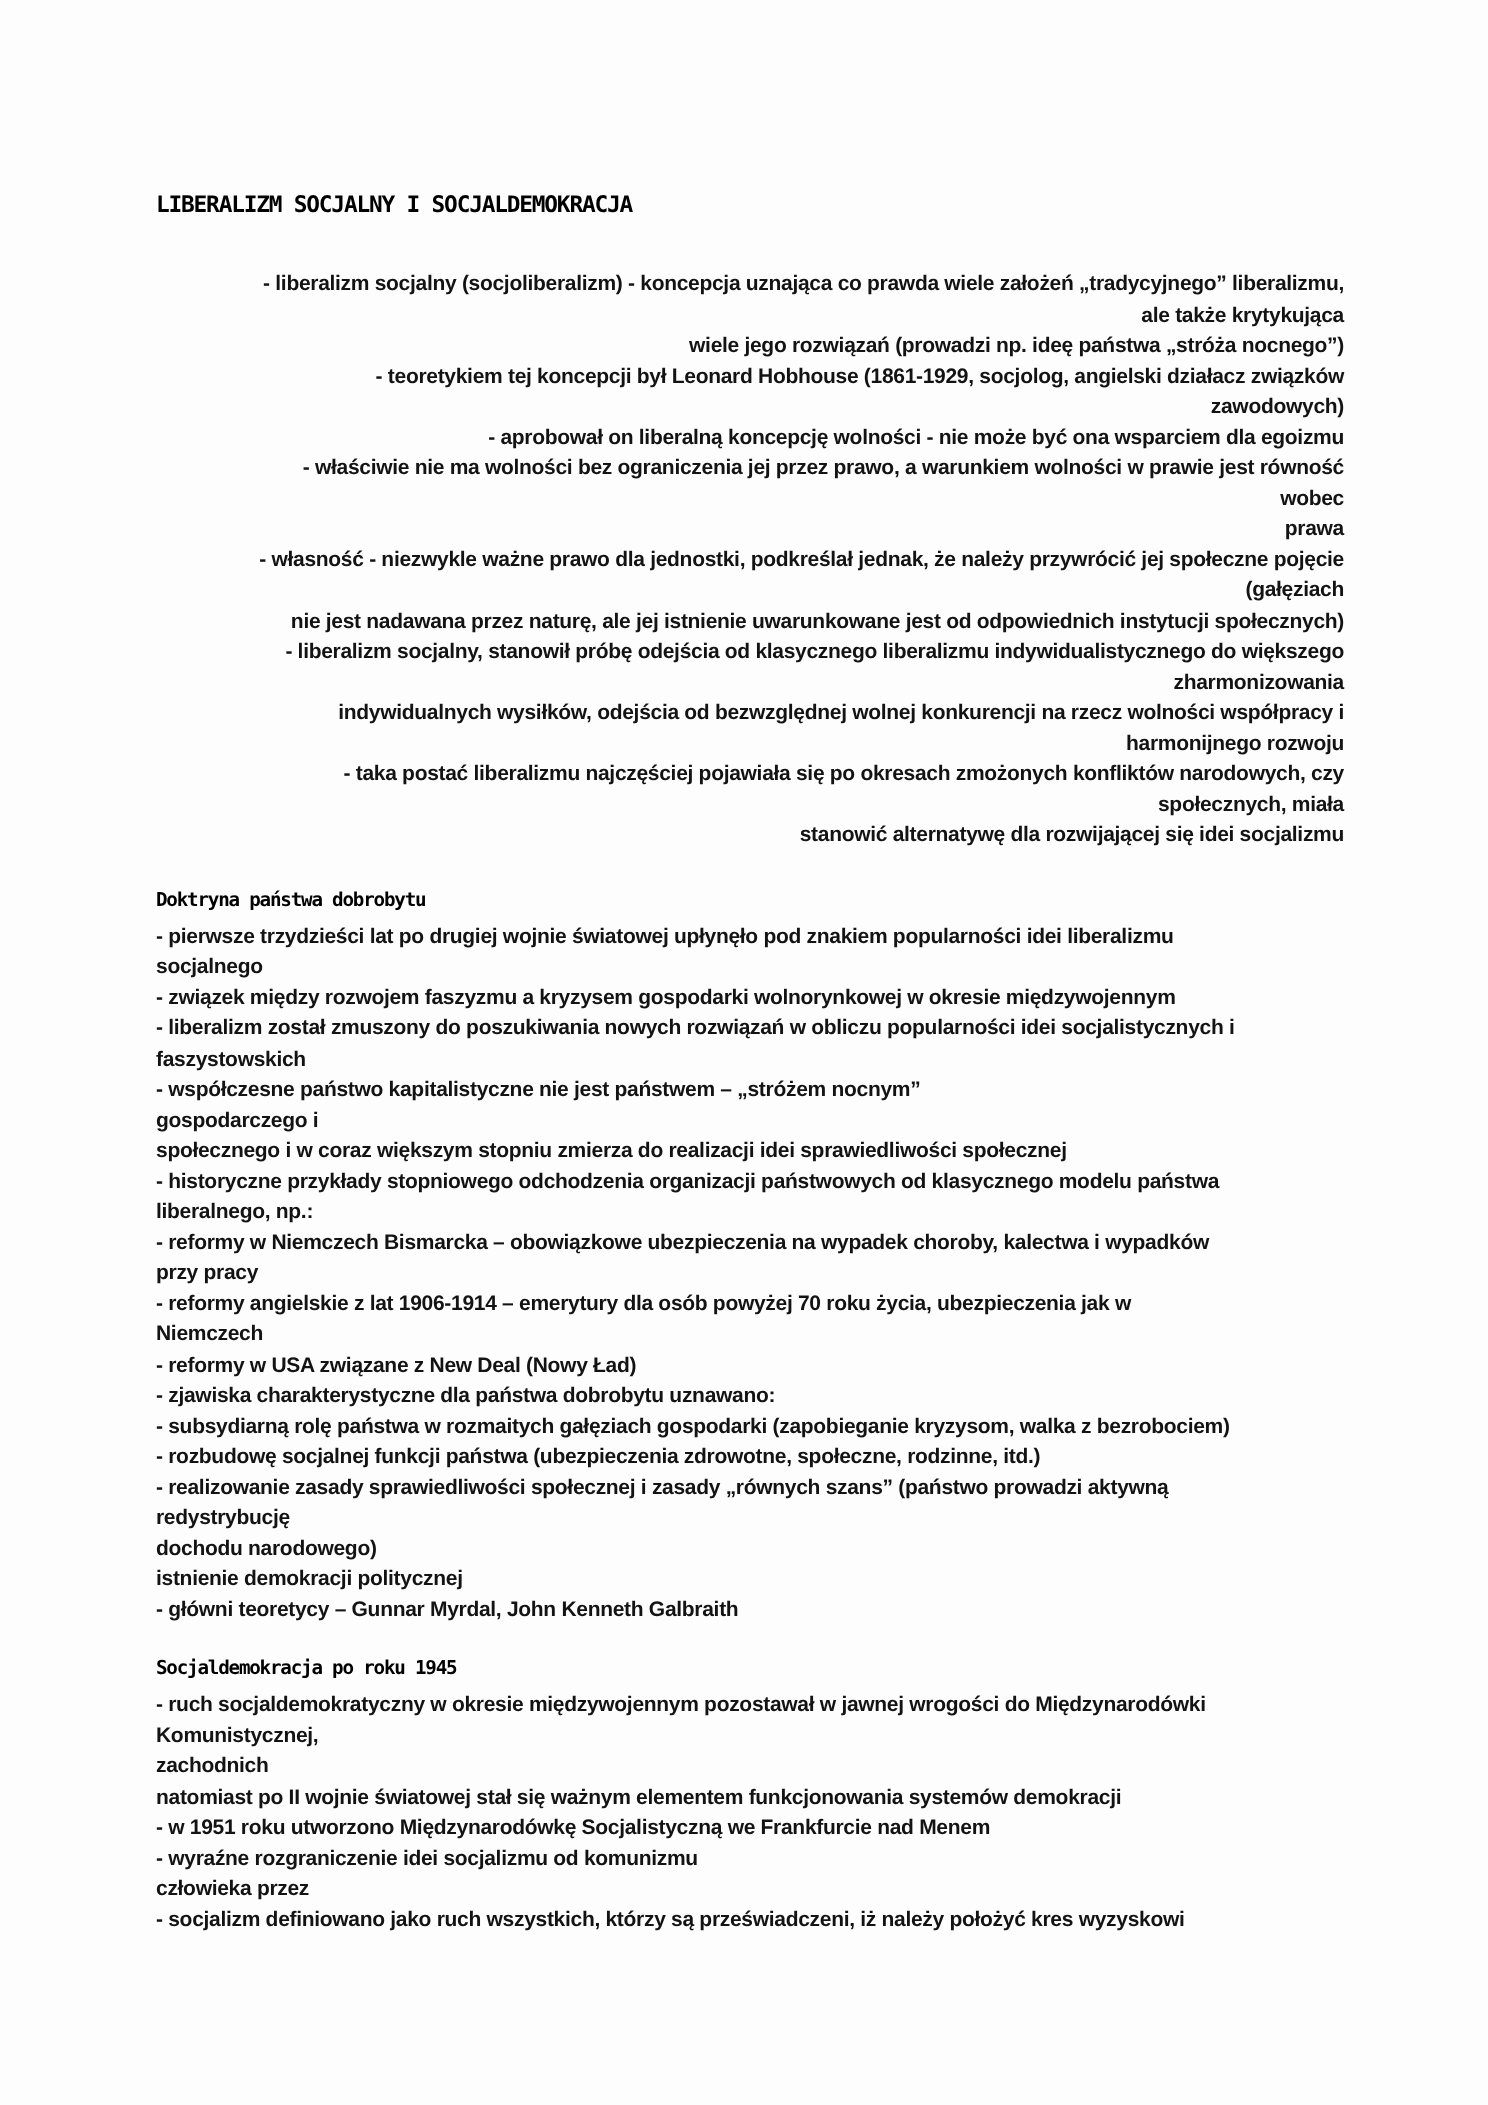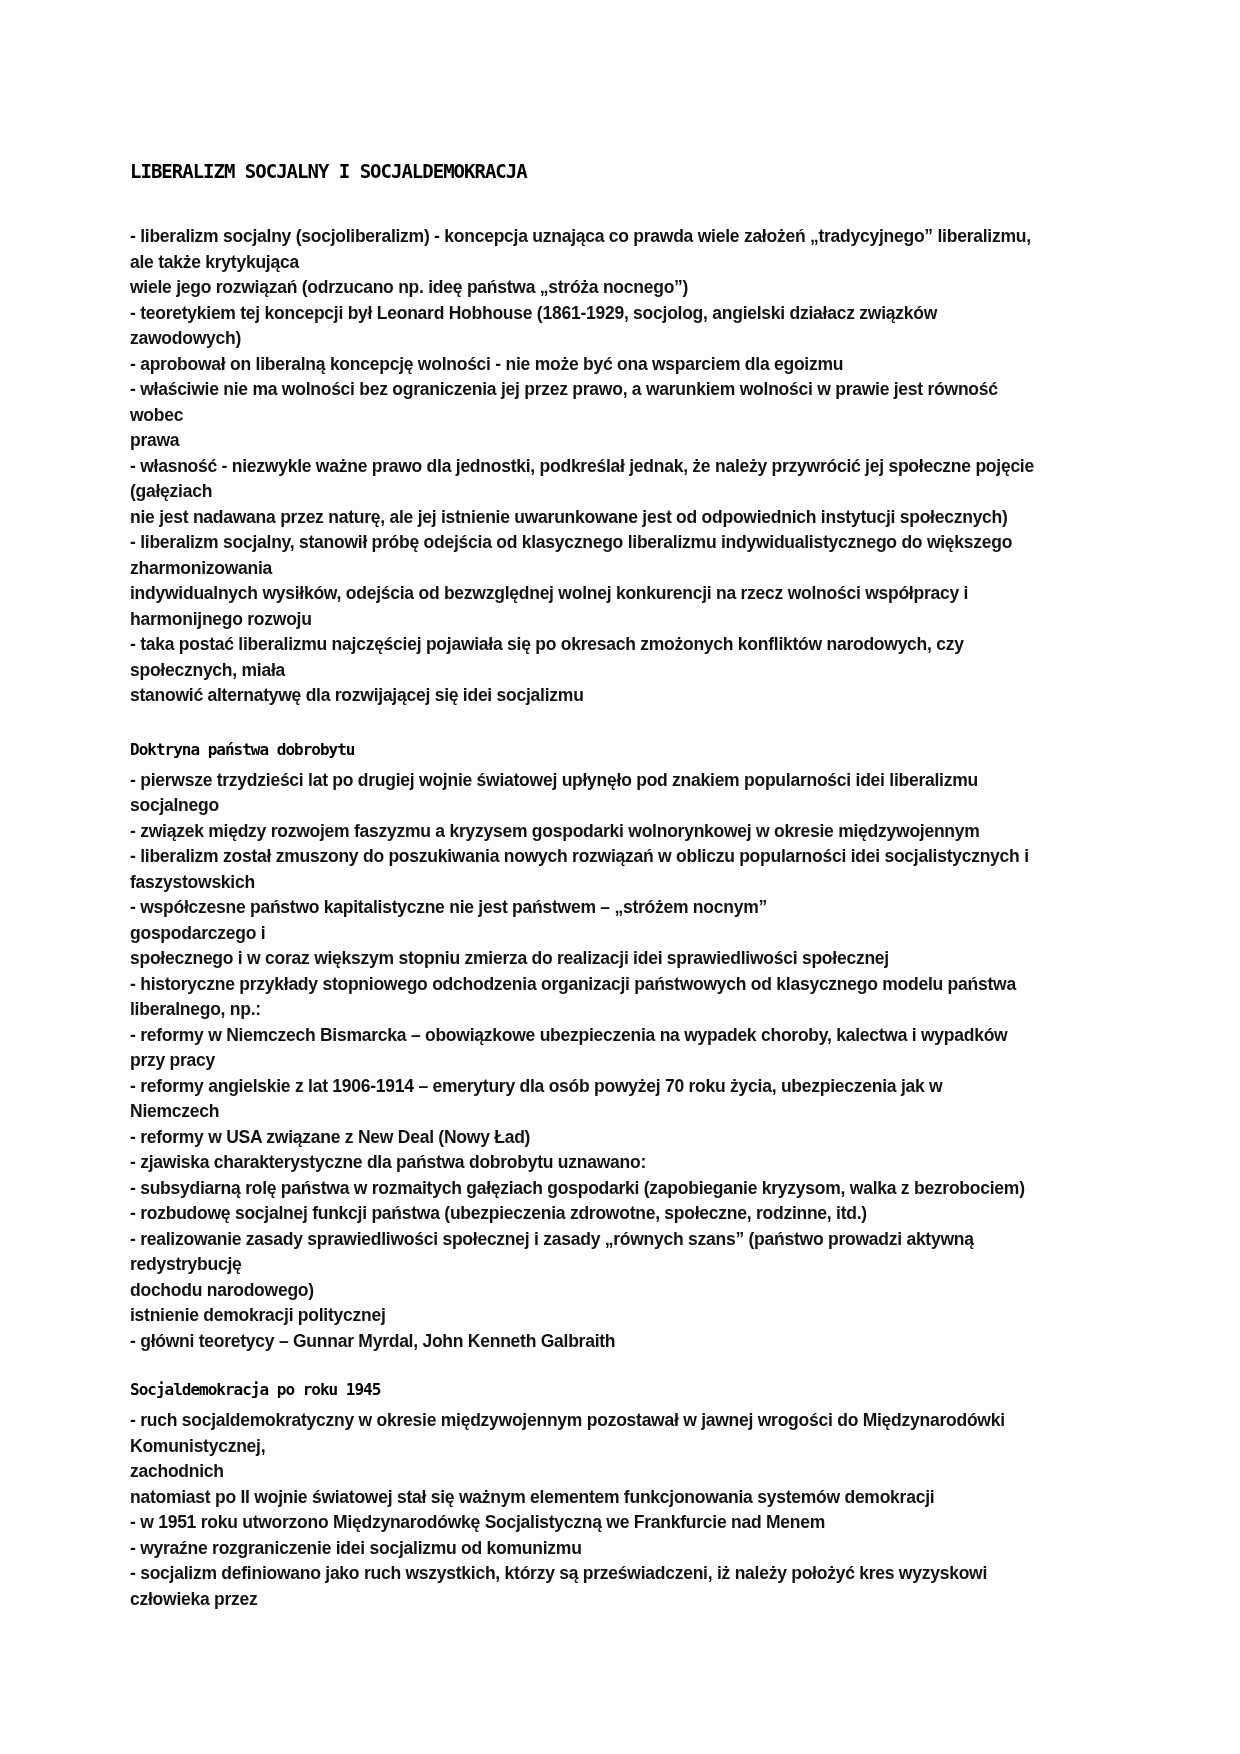--- a/index.html
+++ b/index.html
@@ -31,21 +31,21 @@
   .doc-heading {
     font-family: "DejaVu Sans Mono", monospace;
     font-weight: bold;
     font-size: 16px;
     letter-spacing: -1px;
     color: #000000;
     margin: 0 0 9px 0;
     white-space: nowrap;
   }
   .doc-section { margin: 0; }
-  .sec-gap-1 { margin-top: 0; }
+  .sec-gap-1 { margin-top: 0; text-align: right; }
   .sec-gap-2 { margin-top: 31px; }
   .sec-gap-3 { margin-top: 26px; }
   .text-line {
     font-family: "Liberation Sans", sans-serif;
     font-weight: 700;
     font-size: 17.5px;
     letter-spacing: -0.25px;
     line-height: 25.5px;
     white-space: nowrap;
     color: #131313;
@@ -55,21 +55,21 @@
 <body>
 
 <div class="page">
 
   <h1 class="doc-title">LIBERALIZM SOCJALNY I SOCJALDEMOKRACJA</h1>
 
   <section class="doc-section sec-gap-1">
     <div class="lines">
         <div class="text-line">- liberalizm socjalny (socjoliberalizm) - koncepcja uznająca co prawda wiele założeń „tradycyjnego” liberalizmu,</div>
         <div class="text-line">ale także krytykująca</div>
-        <div class="text-line">wiele jego rozwiązań (odrzucano np. ideę państwa „stróża nocnego”)</div>
+        <div class="text-line">wiele jego rozwiązań (prowadzi np. ideę państwa „stróża nocnego”)</div>
         <div class="text-line">- teoretykiem tej koncepcji był Leonard Hobhouse (1861-1929, socjolog, angielski działacz związków</div>
         <div class="text-line">zawodowych)</div>
         <div class="text-line">- aprobował on liberalną koncepcję wolności - nie może być ona wsparciem dla egoizmu</div>
         <div class="text-line">- właściwie nie ma wolności bez ograniczenia jej przez prawo, a warunkiem wolności w prawie jest równość</div>
         <div class="text-line">wobec</div>
         <div class="text-line">prawa</div>
         <div class="text-line">- własność - niezwykle ważne prawo dla jednostki, podkreślał jednak, że należy przywrócić jej społeczne pojęcie</div>
         <div class="text-line">(gałęziach</div>
         <div class="text-line">nie jest nadawana przez naturę, ale jej istnienie uwarunkowane jest od odpowiednich instytucji społecznych)</div>
         <div class="text-line">- liberalizm socjalny, stanowił próbę odejścia od klasycznego liberalizmu indywidualistycznego do większego</div>
@@ -113,18 +113,18 @@
 
   <section class="doc-section sec-gap-3">
     <h2 class="doc-heading">Socjaldemokracja po roku 1945</h2>
     <div class="lines">
         <div class="text-line">- ruch socjaldemokratyczny w okresie międzywojennym pozostawał w jawnej wrogości do Międzynarodówki</div>
         <div class="text-line">Komunistycznej,</div>
         <div class="text-line">zachodnich</div>
         <div class="text-line">natomiast po II wojnie światowej stał się ważnym elementem funkcjonowania systemów demokracji</div>
         <div class="text-line">- w 1951 roku utworzono Międzynarodówkę Socjalistyczną we Frankfurcie nad Menem</div>
         <div class="text-line">- wyraźne rozgraniczenie idei socjalizmu od komunizmu</div>
+        <div class="text-line">człowieka przez</div>
         <div class="text-line">- socjalizm definiowano jako ruch wszystkich, którzy są przeświadczeni, iż należy położyć kres wyzyskowi</div>
-        <div class="text-line">człowieka przez</div>
       </div>
   </section>
 
 </div>
 
 </body></html>

